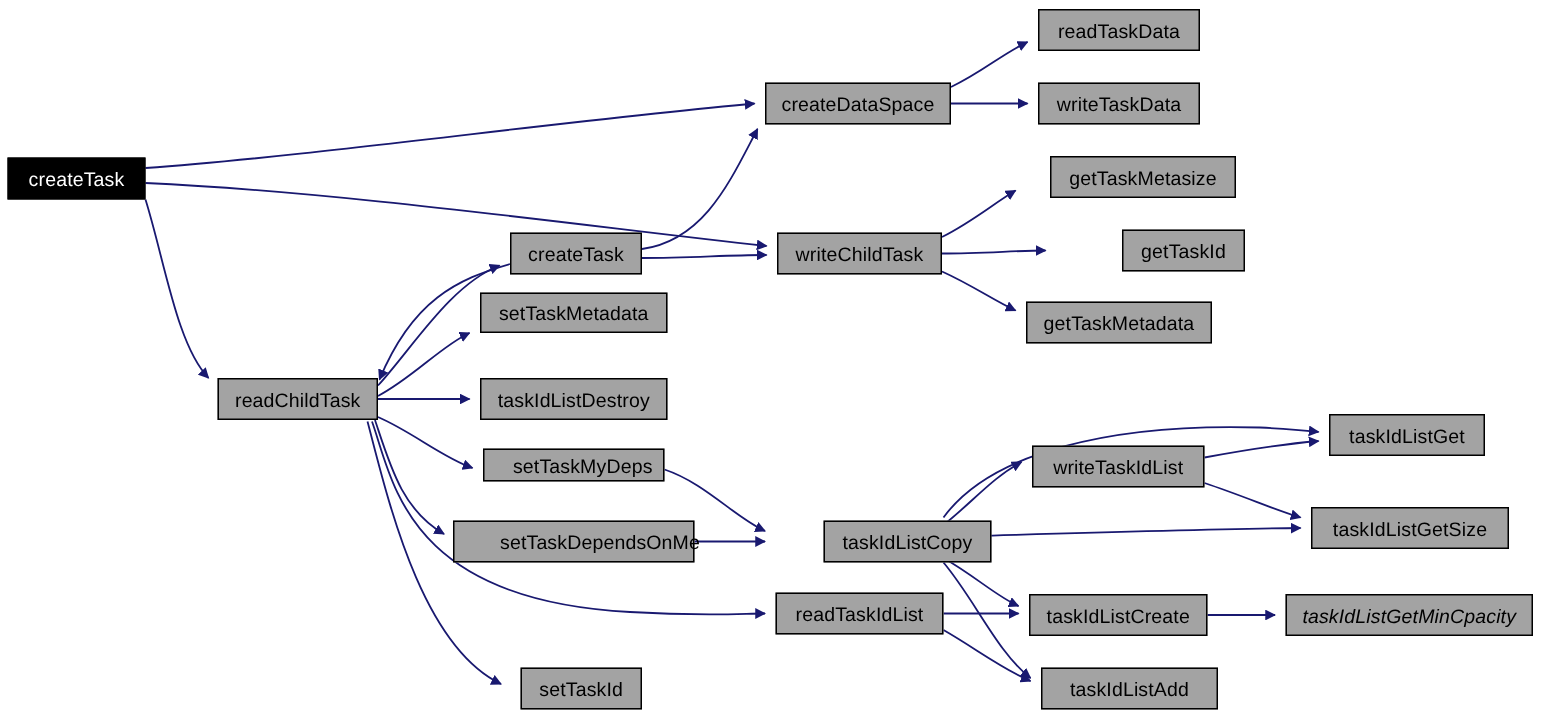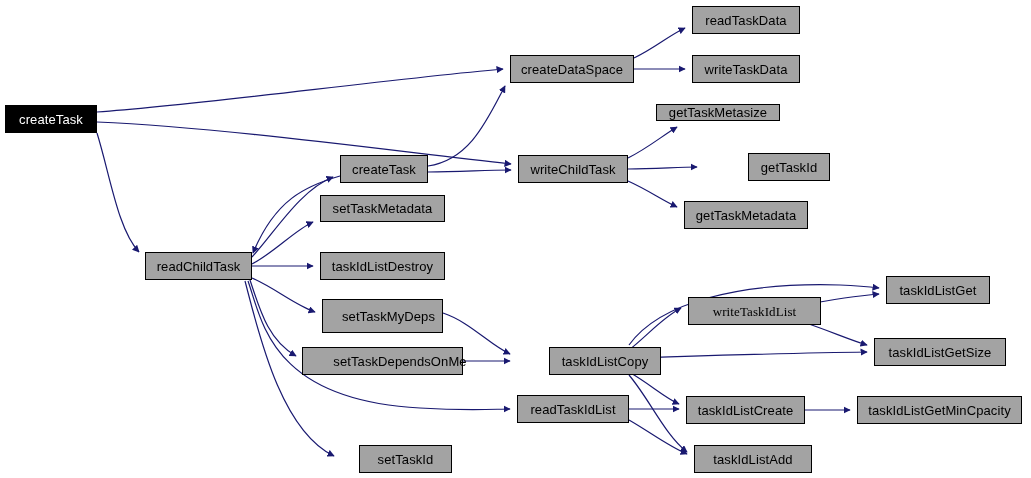--- a/index.html
+++ b/index.html
@@ -106,65 +106,65 @@
       </div>
       <div class="node" style="left: 692px; top: 55px; width: 108px; height: 28px;">
         <span class="node-label">writeTaskData</span>
       </div>
       <div class="node" style="left: 340px; top: 155px; width: 88px; height: 28px;">
         <span class="node-label">createTask</span>
       </div>
       <div class="node" style="left: 518px; top: 155px; width: 110px; height: 28px;">
         <span class="node-label">writeChildTask</span>
       </div>
-      <div class="node" style="left: 656px; top: 104px; width: 124px; height: 17px; justify-content: center;">
+      <div class="node" style="left: 700px; top: 104px; width: 124px; height: 28px; justify-content: center;">
         <span class="node-label">getTaskMetasize</span>
       </div>
       <div class="node" style="left: 704px; top: 153px; width: 82px; height: 28px; margin-left: 44px;">
         <span class="node-label">getTaskId</span>
       </div>
       <div class="node" style="left: 684px; top: 201px; width: 124px; height: 28px;">
         <span class="node-label">getTaskMetadata</span>
       </div>
       <div class="node" style="left: 320px; top: 195px; width: 125px; height: 27px;">
         <span class="node-label">setTaskMetadata</span>
       </div>
       <div class="node" style="left: 145px; top: 252px; width: 107px; height: 28px;">
         <span class="node-label">readChildTask</span>
       </div>
       <div class="node" style="left: 320px; top: 252px; width: 125px; height: 28px;">
         <span class="node-label">taskIdListDestroy</span>
       </div>
-      <div class="node" style="left: 322px; top: 299px; width: 121px; height: 34px; padding-left: 12px;">
+      <div class="node" style="left: 322px; top: 299px; width: 121px; height: 22px; padding-left: 12px;">
         <span class="node-label">setTaskMyDeps</span>
       </div>
       <div class="node" style="left: 302px; top: 347px; width: 161px; height: 28px; padding-left: 35px;">
         <span class="node-label">setTaskDependsOnMe</span>
       </div>
       <div class="node" style="left: 517px; top: 347px; width: 112px; height: 28px; margin-left: 32px;">
         <span class="node-label">taskIdListCopy</span>
       </div>
-      <div class="node" style="left: 688px; top: 297px; width: 133px; height: 28px; font-family: Liberation Serif, serif;">
+      <div class="node" style="left: 688px; top: 297px; width: 115px; height: 28px;">
         <span class="node-label">writeTaskIdList</span>
       </div>
       <div class="node" style="left: 886px; top: 276px; width: 104px; height: 28px;">
         <span class="node-label">taskIdListGet</span>
       </div>
       <div class="node" style="left: 874px; top: 338px; width: 132px; height: 28px;">
         <span class="node-label">taskIdListGetSize</span>
       </div>
       <div class="node" style="left: 517px; top: 395px; width: 112px; height: 28px;">
         <span class="node-label">readTaskIdList</span>
       </div>
       <div class="node" style="left: 686px; top: 396px; width: 119px; height: 28px;">
         <span class="node-label">taskIdListCreate</span>
       </div>
-      <div class="node" style="left: 857px; top: 396px; width: 165px; height: 28px;">
+      <div class="node" style="left: 857px; top: 396px; width: 165px; height: 28px; font-style: italic;">
         <span class="node-label">taskIdListGetMinCpacity</span>
       </div>
-      <div class="node" style="left: 359px; top: 445px; width: 93px; height: 28px;">
+      <div class="node" style="left: 347px; top: 445px; width: 81px; height: 28px;">
         <span class="node-label">setTaskId</span>
       </div>
       <div class="node" style="left: 694px; top: 445px; width: 118px; height: 28px;">
         <span class="node-label">taskIdListAdd</span>
       </div>
     </div>
 </div>
 
 </body></html>

